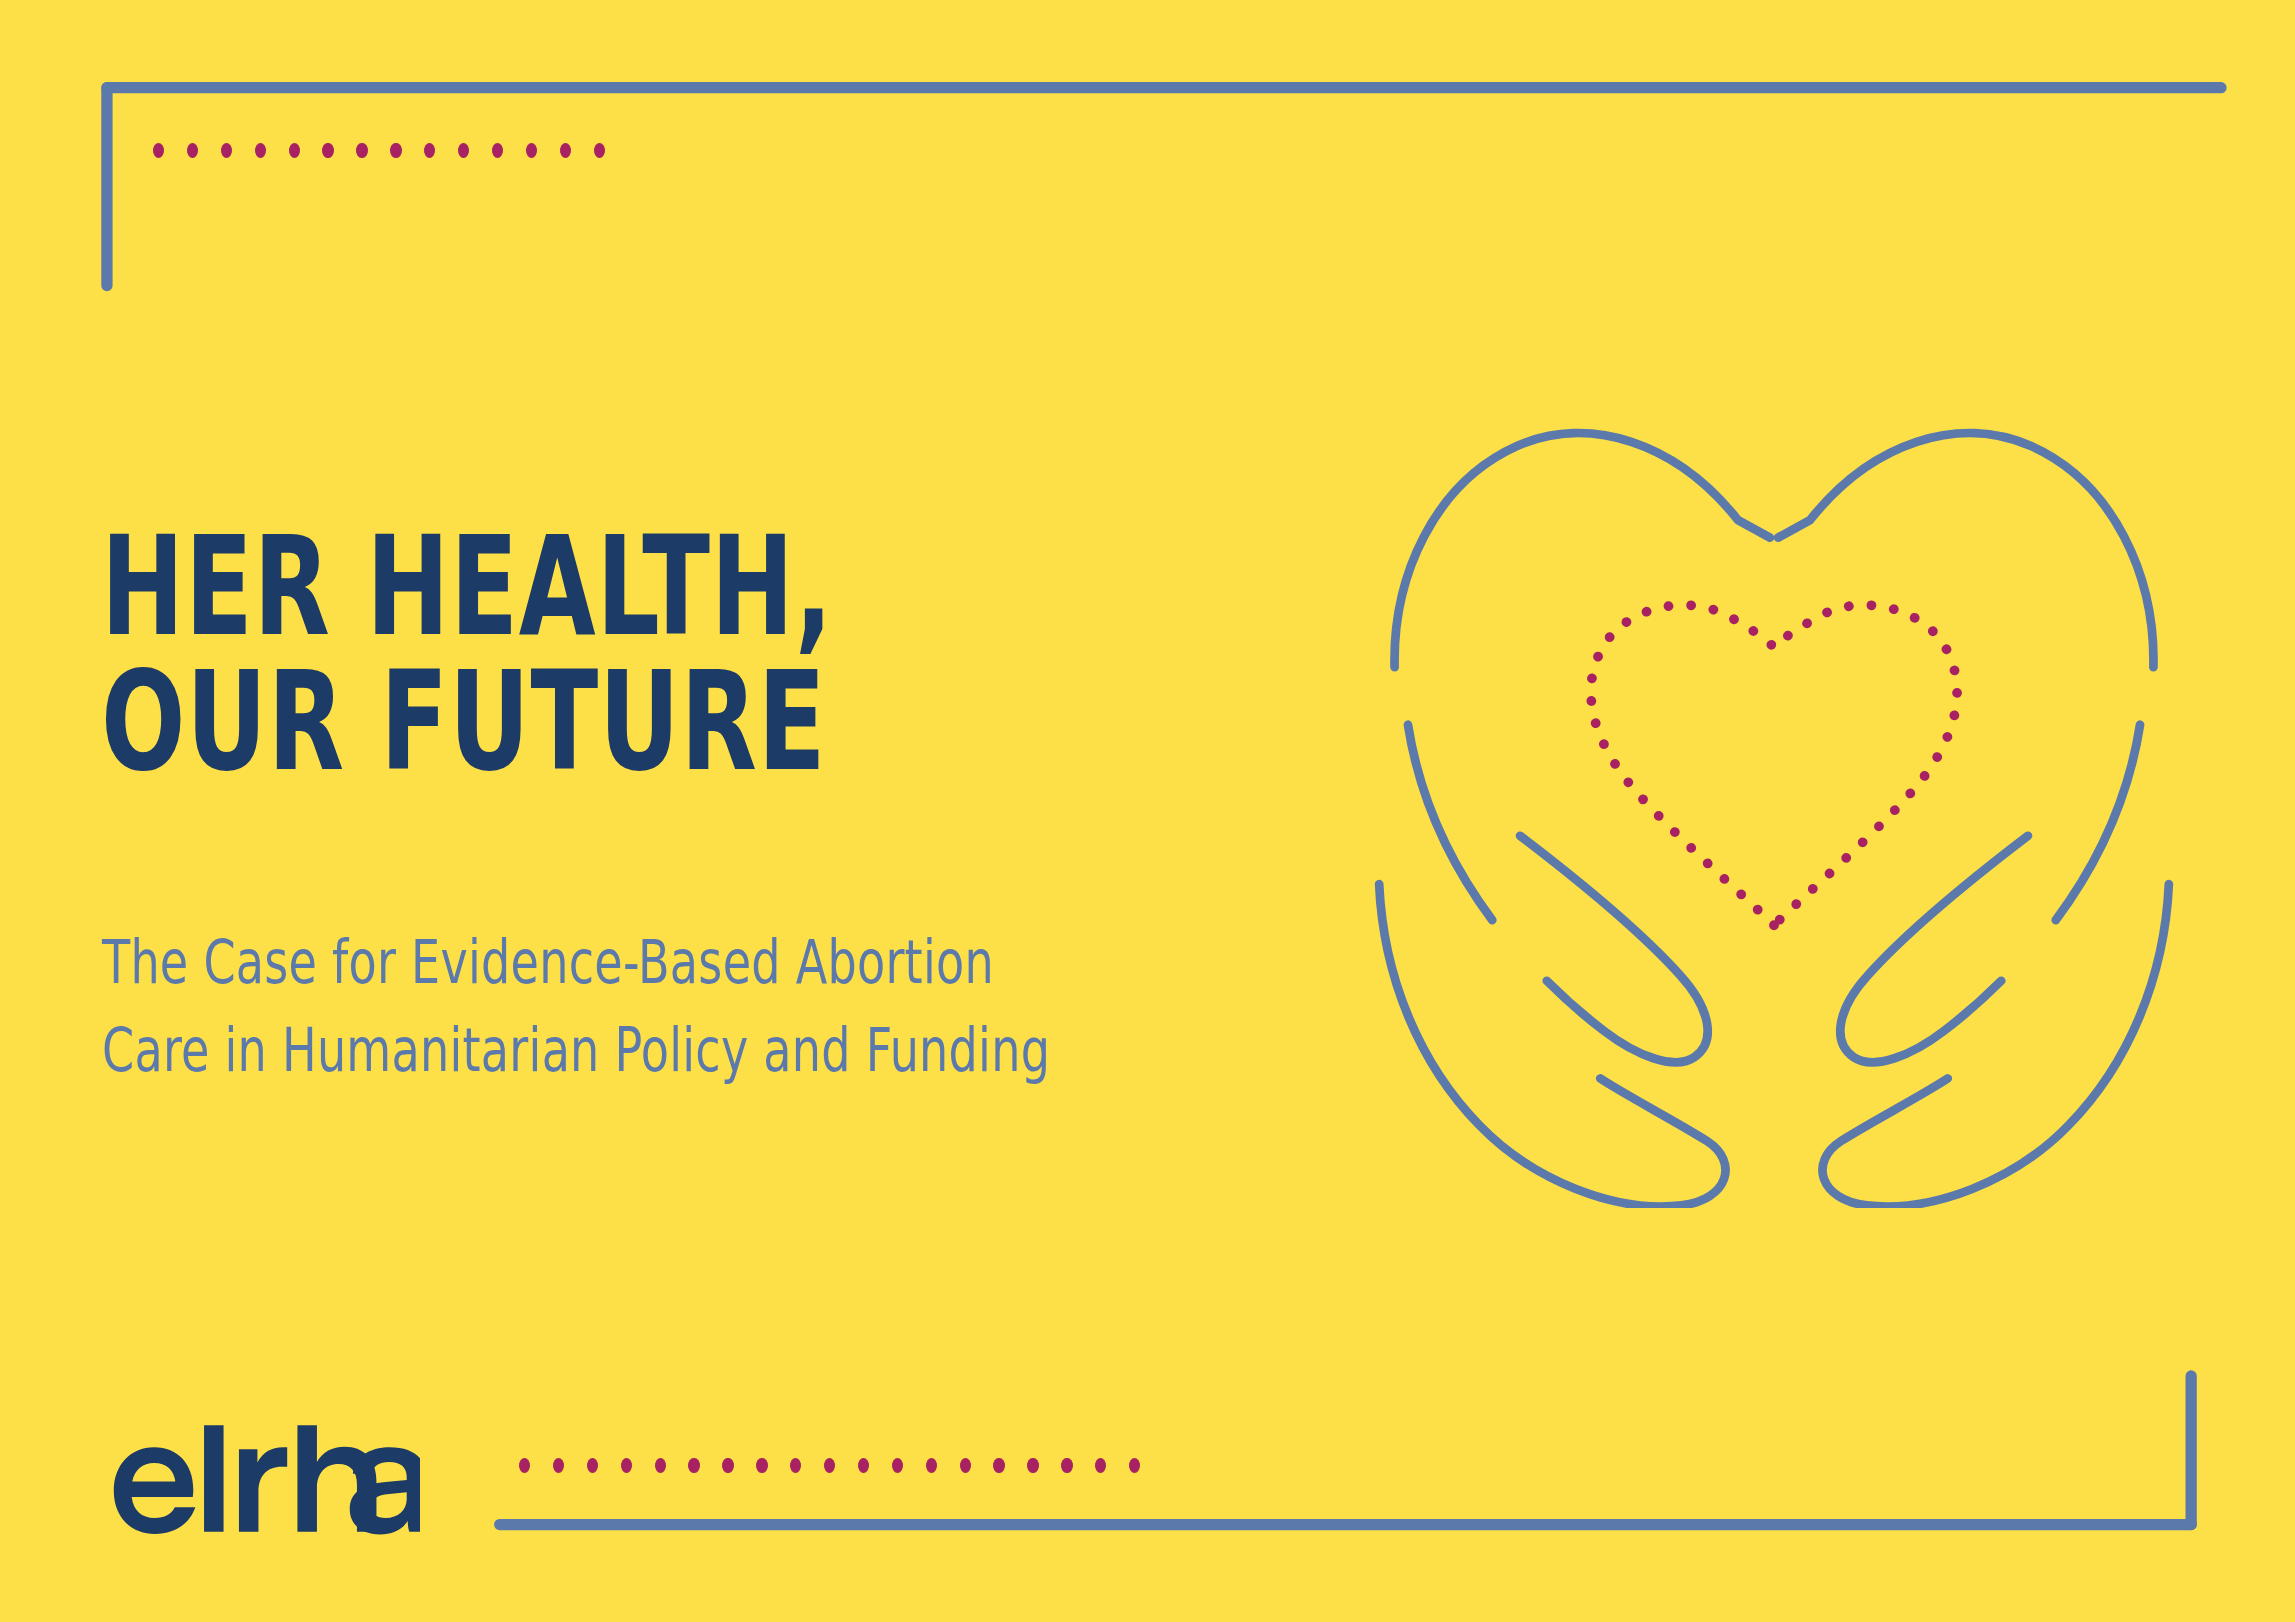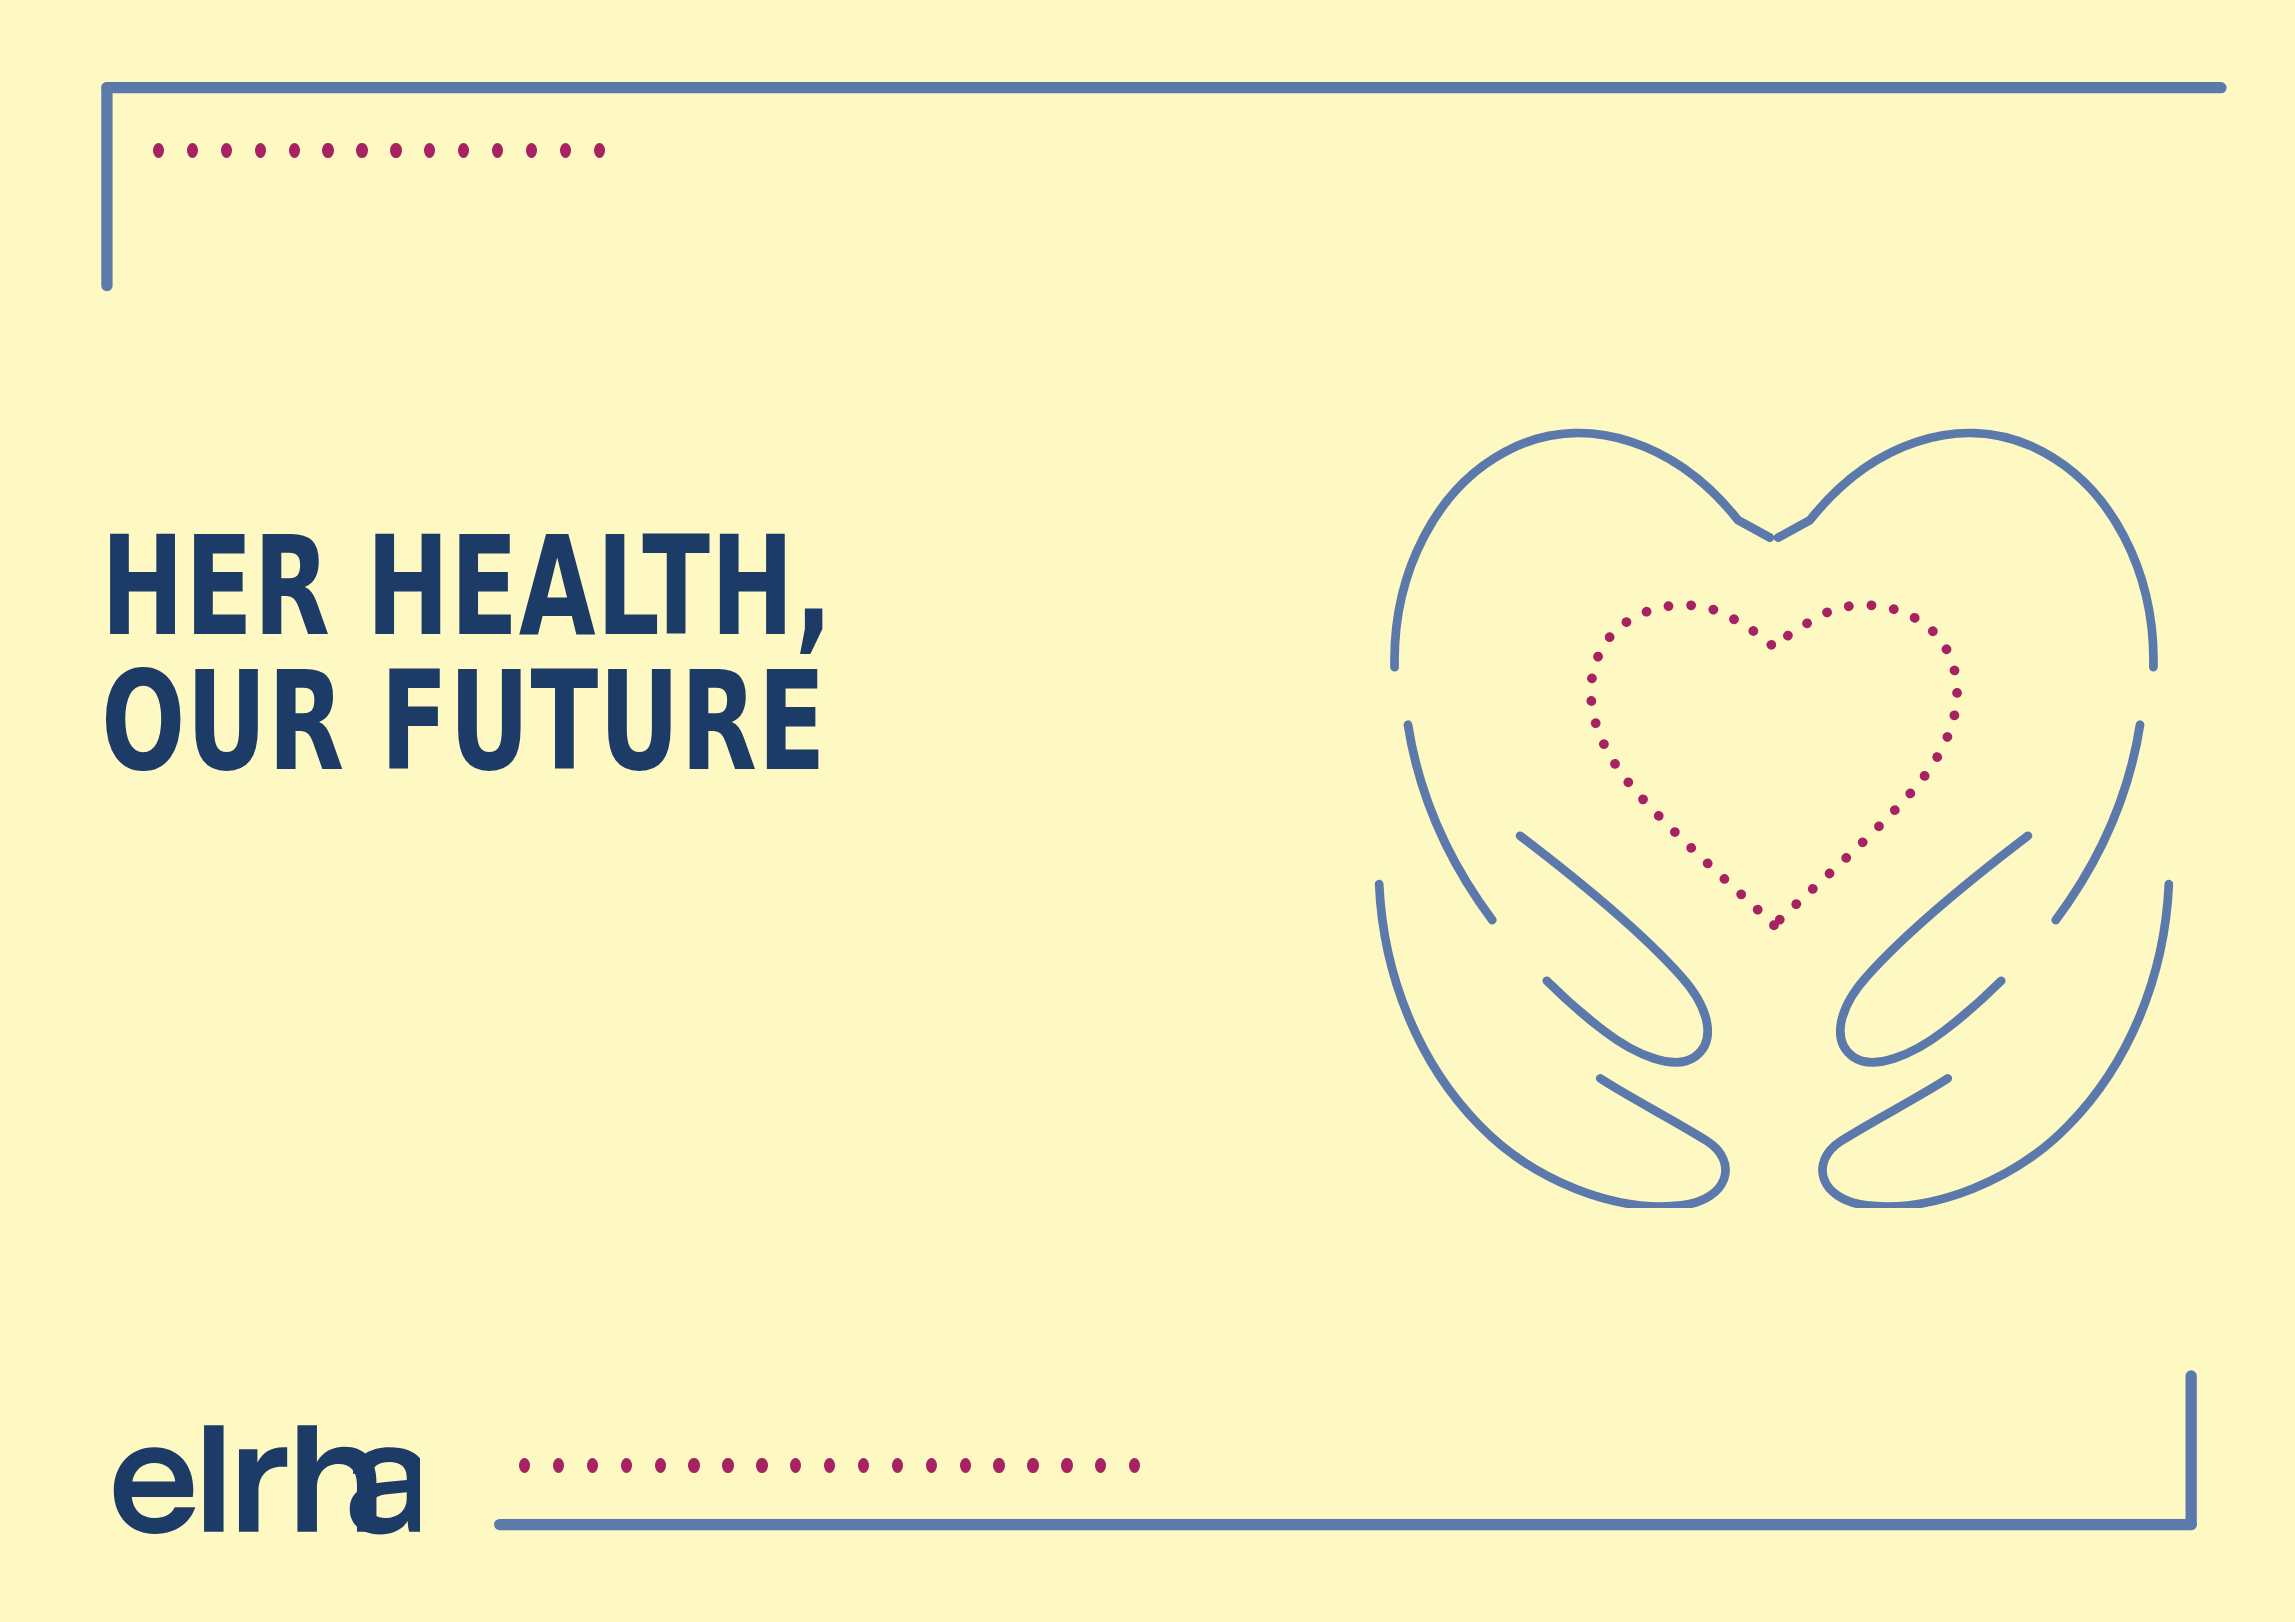--- a/index.html
+++ b/index.html
@@ -4,21 +4,21 @@
 <style>
   html, body {
     margin: 0;
     padding: 0;
     background: #E5E7E9;
   }
   #page {
     position: relative;
     width: 2295px;
     height: 1623px;
-    background: #fef9c3;
+    background: #fde047;
     overflow: hidden;
     font-family: "Liberation Sans", sans-serif;
   }
 
   
   .bracket-svg {
     position: absolute;
     left: 0; top: 0;
     width: 2295px;
     height: 1623px;
@@ -160,20 +160,24 @@
     <span class="dot"></span>
     <span class="dot"></span>
     <span class="dot"></span>
   </div>
 
   <div id="title-block">
     <div class="title-line">HER HEALTH,</div>
     <div class="title-line">OUR FUTURE</div>
   </div>
 
+  <div id="subtitle-block">
+    <div class="subtitle-line">The Case for Evidence-Based Abortion</div>
+    <div class="subtitle-line">Care in Humanitarian Policy and Funding</div>
+  </div>
 
   <div id="logo">
     <svg viewBox="0 0 620 230" aria-hidden="true">
       <g fill="#1C3B66">
 
         <path d="M104 222c-48 0-80-34-80-84 0-50 32-85 79-85 46 0 76 33 76 82 0 5 0 10-1 15H59c3 26 19 41 45 41 19 0 32-7 39-21h40c-11 32-40 52-79 52zm-1-138c-23 0-38 13-43 36h84c-3-23-18-36-41-36z"></path>
 
         <path d="M200 10h38v208h-38z"></path>
 
         <path d="M268 218V57h36v26c10-20 27-30 50-30h8v38h-11c-28 0-45 18-45 48v79z"></path>

